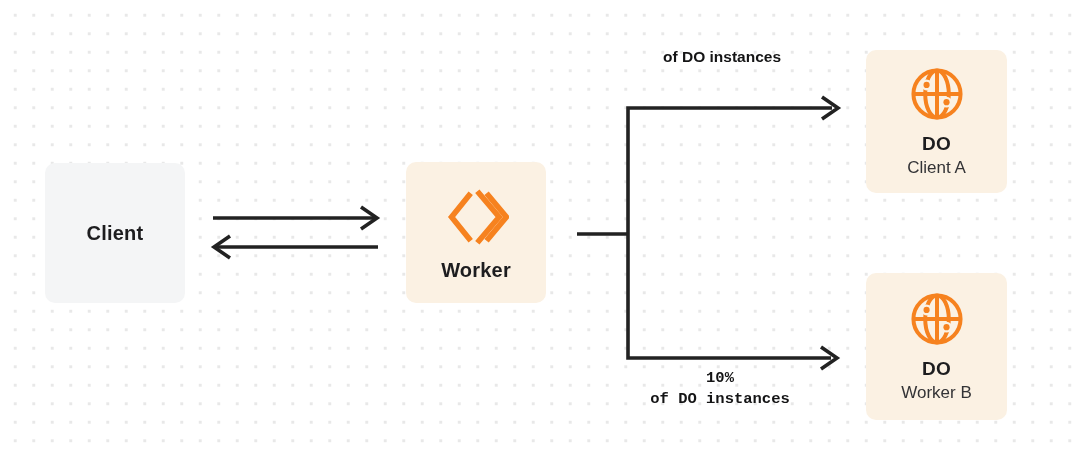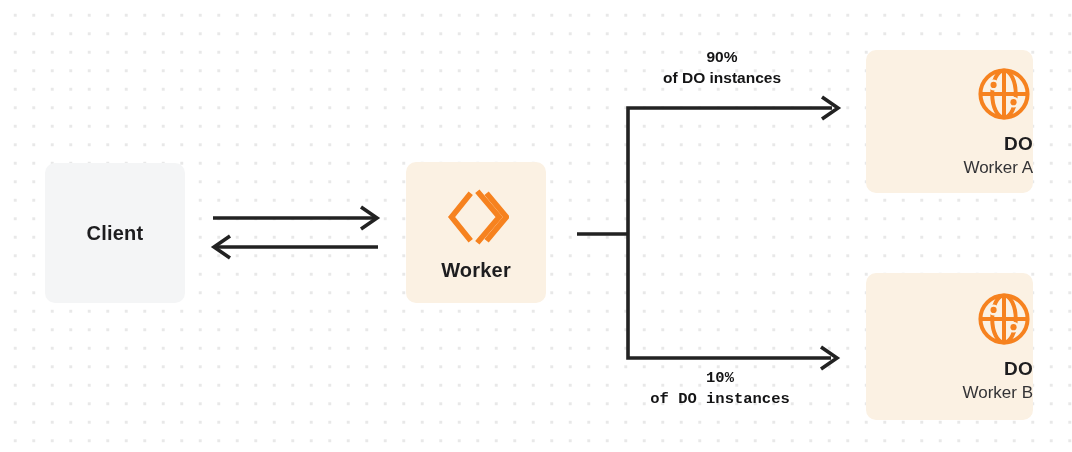--- a/index.html
+++ b/index.html
@@ -23,21 +23,21 @@
   .node {
     position: absolute;
     border-radius: 10px;
     display: flex;
     flex-direction: column;
     align-items: center;
     justify-content: center;
   }
   .node-client { left: 45px; top: 163px; width: 140px; height: 140px; background: #f4f5f6; }
   .node-worker { left: 406px; top: 162px; width: 140px; height: 141px; background: #fbf1e3; }
-  .node-do     { width: 167px; background: #fbf1e3; align-items: flex-end; }
+  .node-do     { width: 141px; background: #fbf1e3; }
   .node-do-a   { left: 866px; top: 50px;  height: 143px; }
   .node-do-b   { left: 866px; top: 273px; height: 147px; }
   .node-label {
     font-size: 20px;
     font-weight: 700;
     color: #1d1d1f;
     letter-spacing: 0.2px;
   }
   .node-worker .node-label { margin-top: 9px; }
   .node-do .node-label { margin-top: 10px; font-size: 19px; }
@@ -74,21 +74,20 @@
       <path d="M378 247 H217"></path>
       <path d="M230 236 L214 247 L230 258"></path>
 
       <path d="M577 234 H628 M832 108 H628 V358 H831"></path>
       <path d="M822 97 L838 108 L822 119"></path>
       <path d="M821 347 L837 358 L821 369"></path>
     </g>
   </svg>
 
   <div class="edge-label edge-label-top">
-    <div>90%</div>
     <div>of DO instances</div>
   </div>
 
   <div class="edge-label edge-label-bottom">
     <div>10%</div>
     <div>of DO instances</div>
   </div>
 
   <div class="node node-client">
     <span class="node-label">Client</span>
@@ -116,21 +115,21 @@
           <path d="M32 6 V58"></path>
           <ellipse cx="32" cy="32" rx="13" ry="26"></ellipse>
         </g>
         <circle cx="20.5" cy="22" r="6" fill="#FBF1E3"></circle>
         <circle cx="20.5" cy="22" r="3.4" fill="#F6821F"></circle>
         <circle cx="42.5" cy="41" r="6" fill="#FBF1E3"></circle>
         <circle cx="42.5" cy="41" r="3.4" fill="#F6821F"></circle>
       </svg>
     </span>
     <span class="node-label">DO</span>
-    <span class="node-sub">Worker A</span>
+    <span class="node-sub">Client A</span>
   </div>
 
   <div class="node node-do node-do-b">
     <span class="icon-wrap">
       <svg width="58" height="58" viewBox="0 0 64 64" xmlns="http://www.w3.org/2000/svg">
         <g stroke="#F6821F" stroke-width="4.4" fill="none">
           <circle cx="32" cy="32" r="26"></circle>
           <path d="M6 32 H58"></path>
           <path d="M32 6 V58"></path>
           <ellipse cx="32" cy="32" rx="13" ry="26"></ellipse>

